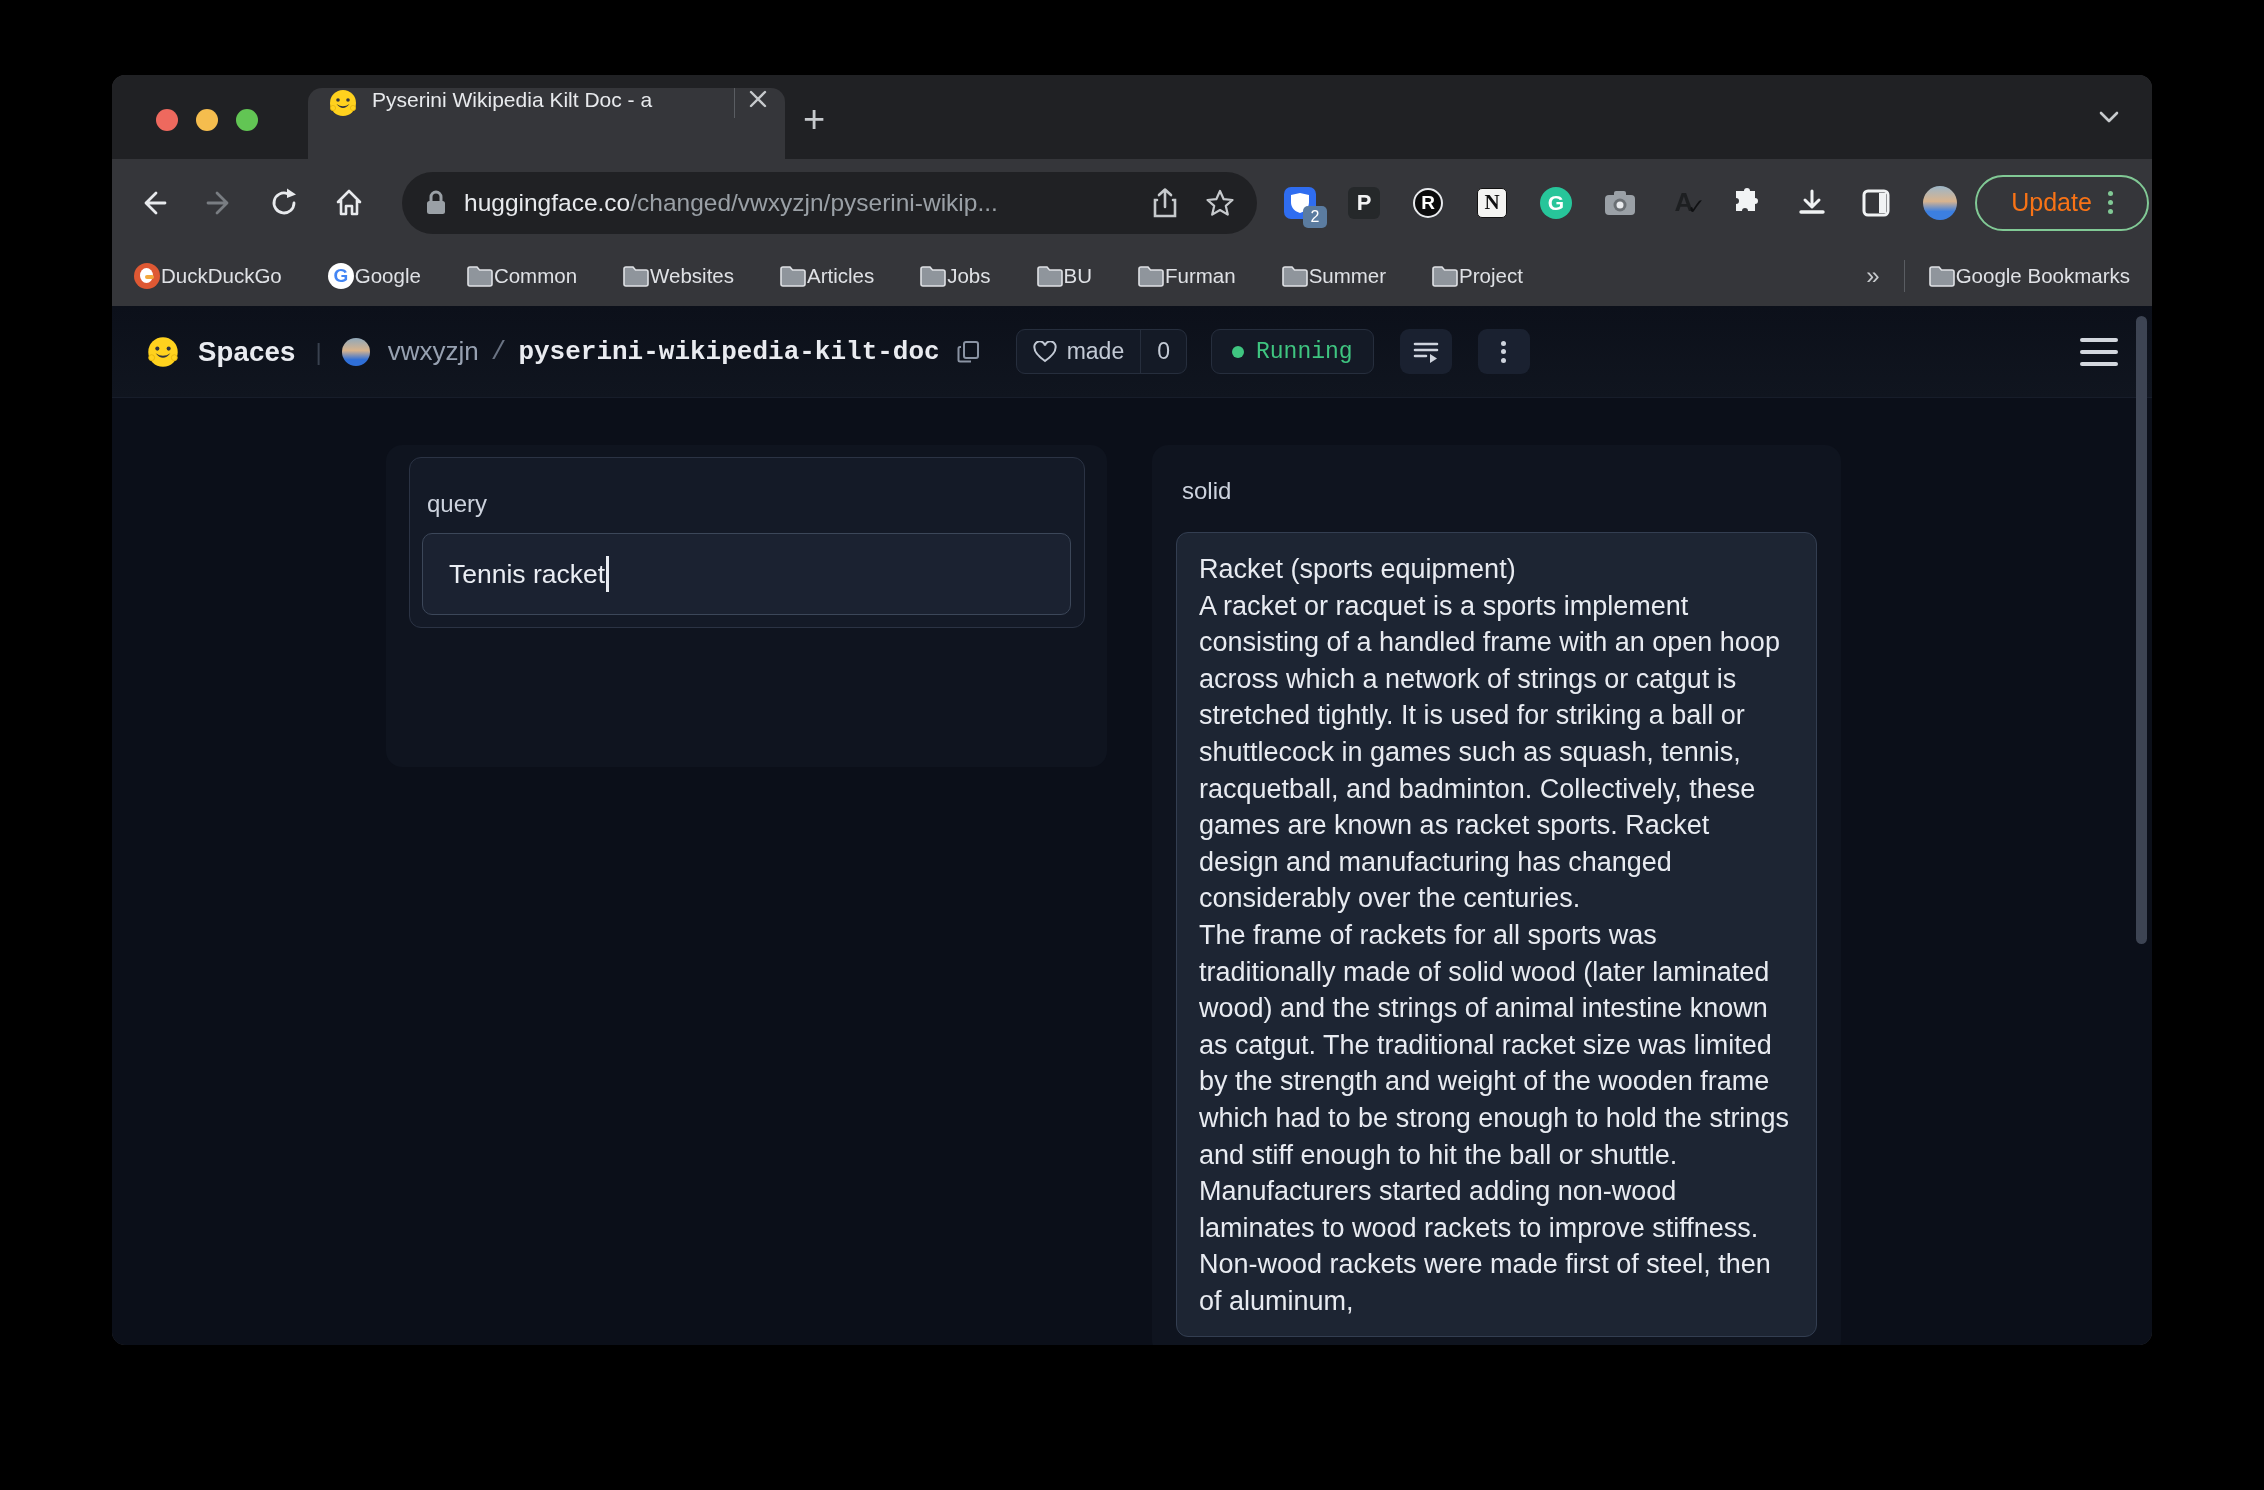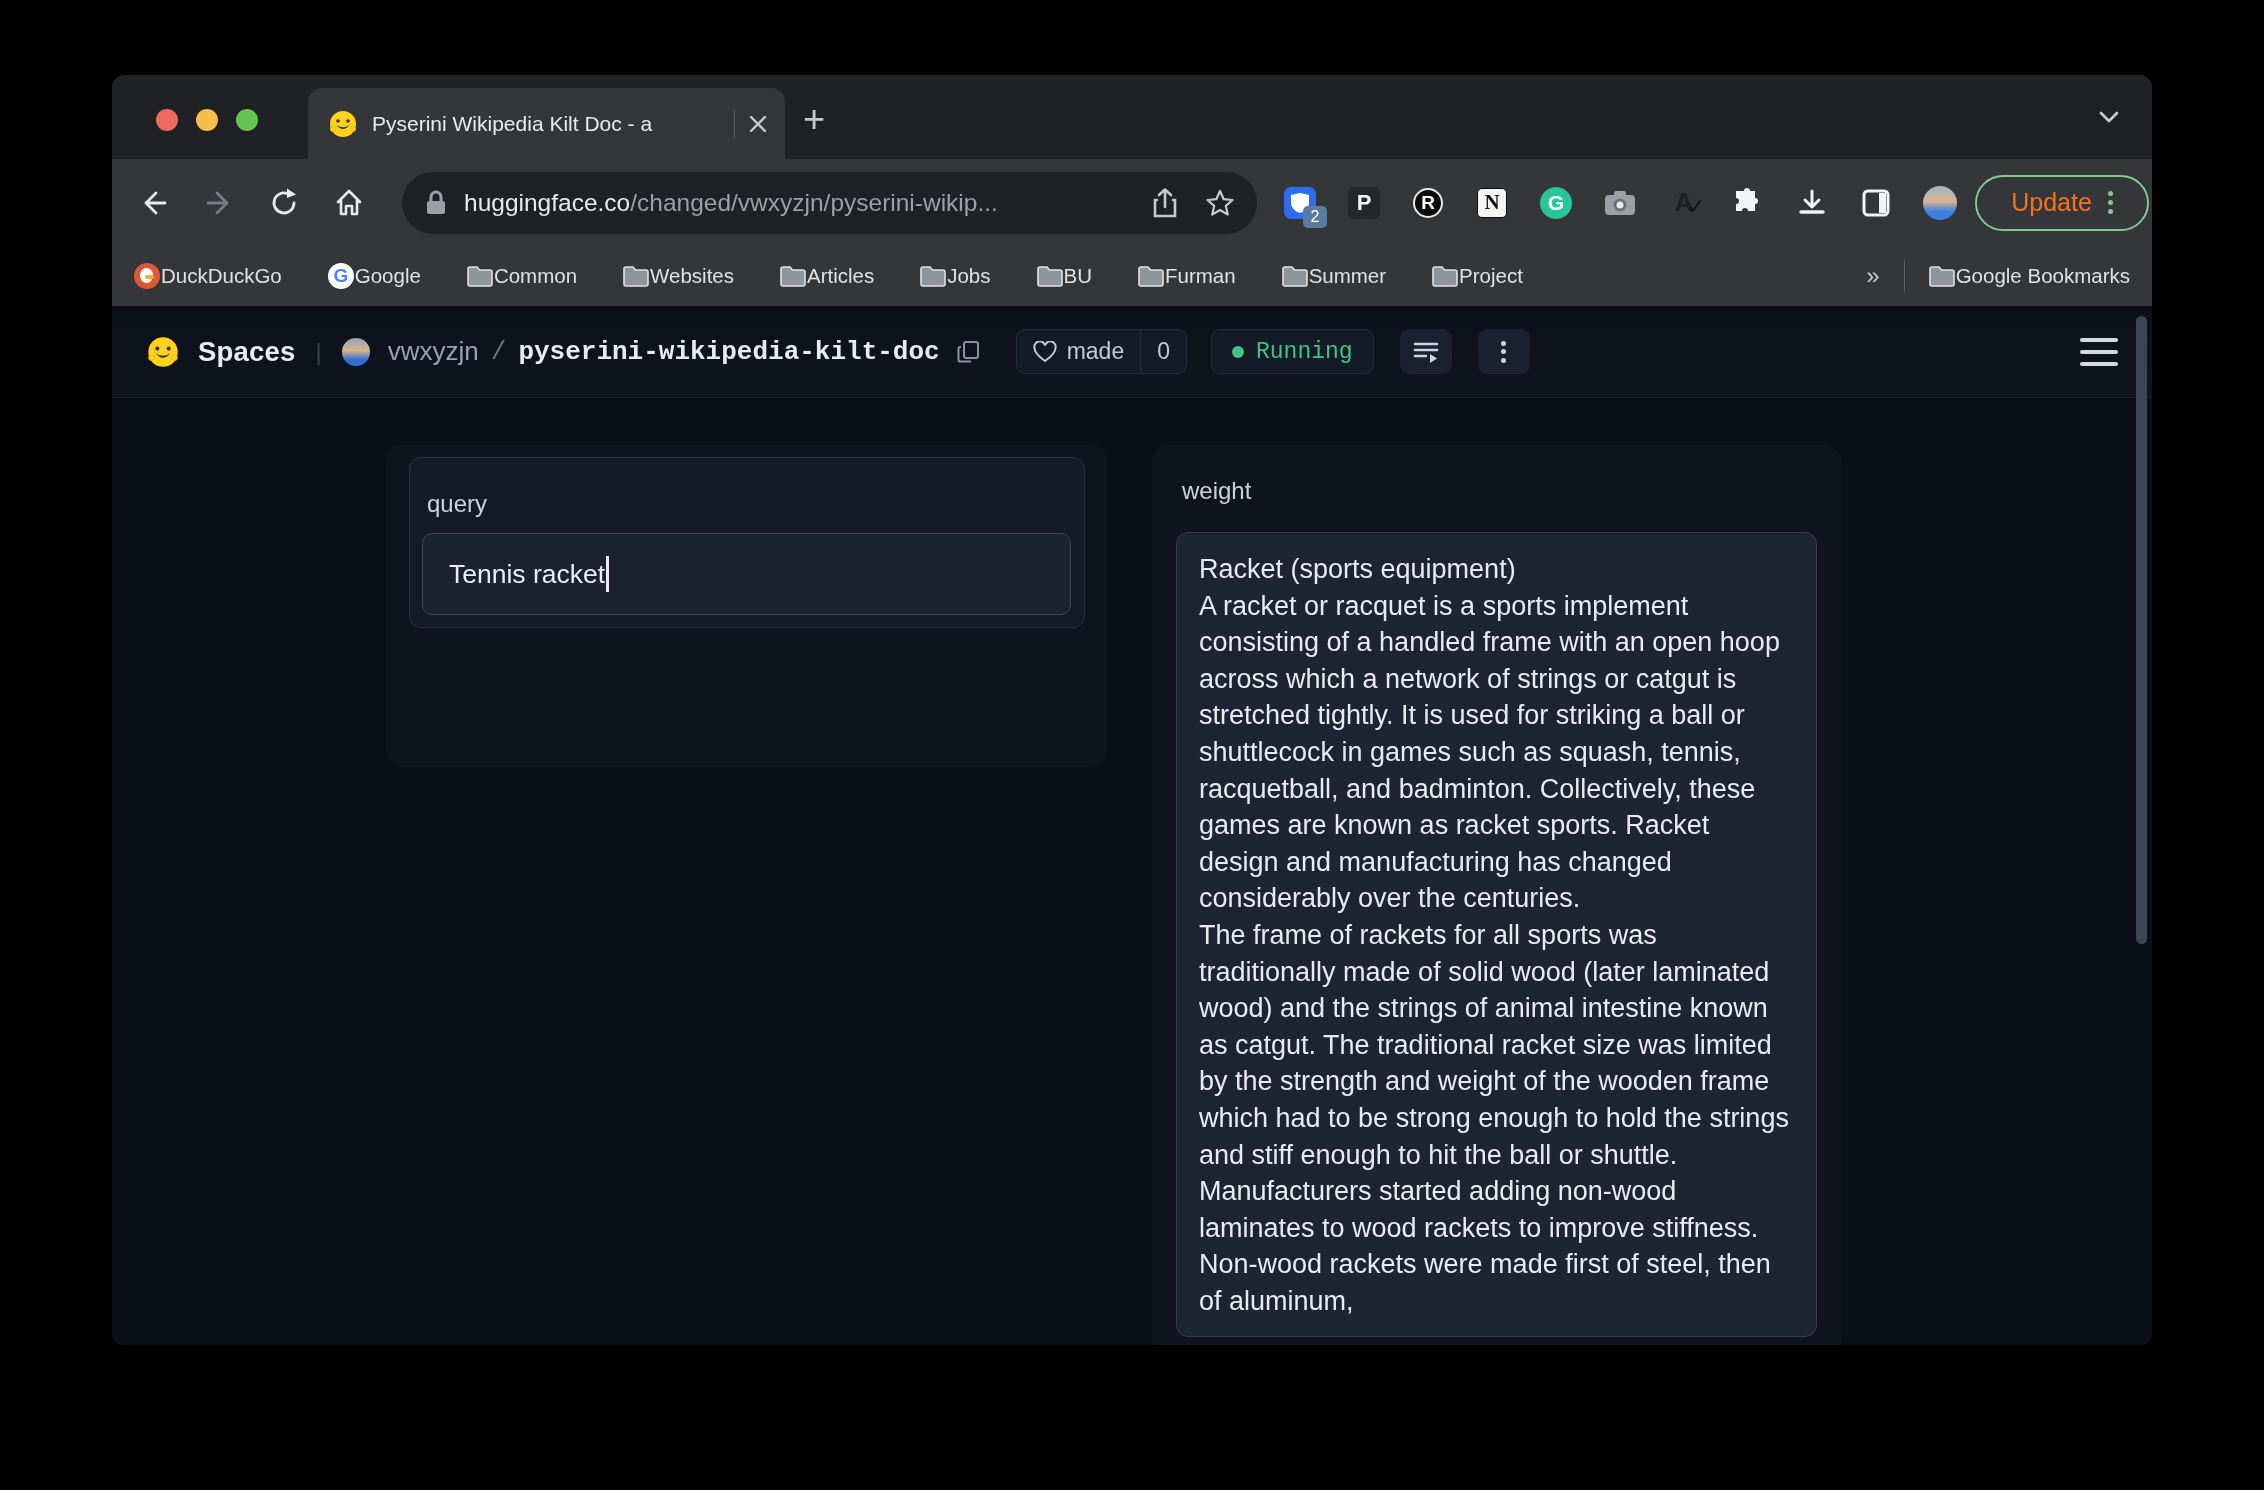--- a/index.html
+++ b/index.html
@@ -18,21 +18,21 @@
 
   
   .tabstrip { position:absolute; left:0; top:0; width:100%; height:84px; background:#202124; }
   .traffic { position:absolute; top:34px; width:22px; height:22px; border-radius:50%; }
   .t-close { left:44px;  background:#ee695e; }
   .t-min   { left:84px;  background:#f5bd4e; }
   .t-max   { left:124px; background:#62c554; }
   .tab {
     position:absolute; left:196px; top:13px; width:477px; height:71px;
     background:#35363a; border-radius:14px 14px 0 0;
-    display:flex; align-items:center; padding:0 16px 0 20px;
+    display:flex; align-items:flex-start; padding:0 16px 0 20px;
   }
   .tab-title { margin-left:14px; flex:1; font-size:21px; color:#e8eaed; white-space:nowrap; overflow:hidden; }
   .tab-sep { width:1px; height:30px; background:#5a5d62; margin:0 12px 0 6px; }
   .newtab {
     position:absolute; left:676px; top:20px; width:52px; height:48px;
     display:flex; align-items:center; justify-content:center;
     color:#c7cacd; font-size:38px; font-weight:300; border-radius:10px;
   }
   .strip-chevron { position:absolute; right:30px; top:32px; }
 
@@ -435,21 +435,21 @@
         <div class="group-panel">
           <div class="field-label">query</div>
           <div class="query-input">
             <span>Tennis racket</span>
             <span class="caret"></span>
           </div>
         </div>
       </div>
 
       <div class="card output-card">
-        <div class="output-label">weight</div>
+        <div class="output-label">solid</div>
         <div class="output-box">
           <div class="output-text">Racket (sports equipment)
 A racket or racquet is a sports implement consisting of a handled frame with an open hoop across which a network of strings or catgut is stretched tightly. It is used for striking a ball or shuttlecock in games such as squash, tennis, racquetball, and badminton. Collectively, these games are known as racket sports. Racket design and manufacturing has changed considerably over the centuries.
 The frame of rackets for all sports was traditionally made of solid wood (later laminated wood) and the strings of animal intestine known as catgut. The traditional racket size was limited by the strength and weight of the wooden frame which had to be strong enough to hold the strings and stiff enough to hit the ball or shuttle.
 Manufacturers started adding non-wood laminates to wood rackets to improve stiffness. Non-wood rackets were made first of steel, then of aluminum,</div>
         </div>
       </div>
 
       <div class="page-scroll-thumb"></div>
     </div>

